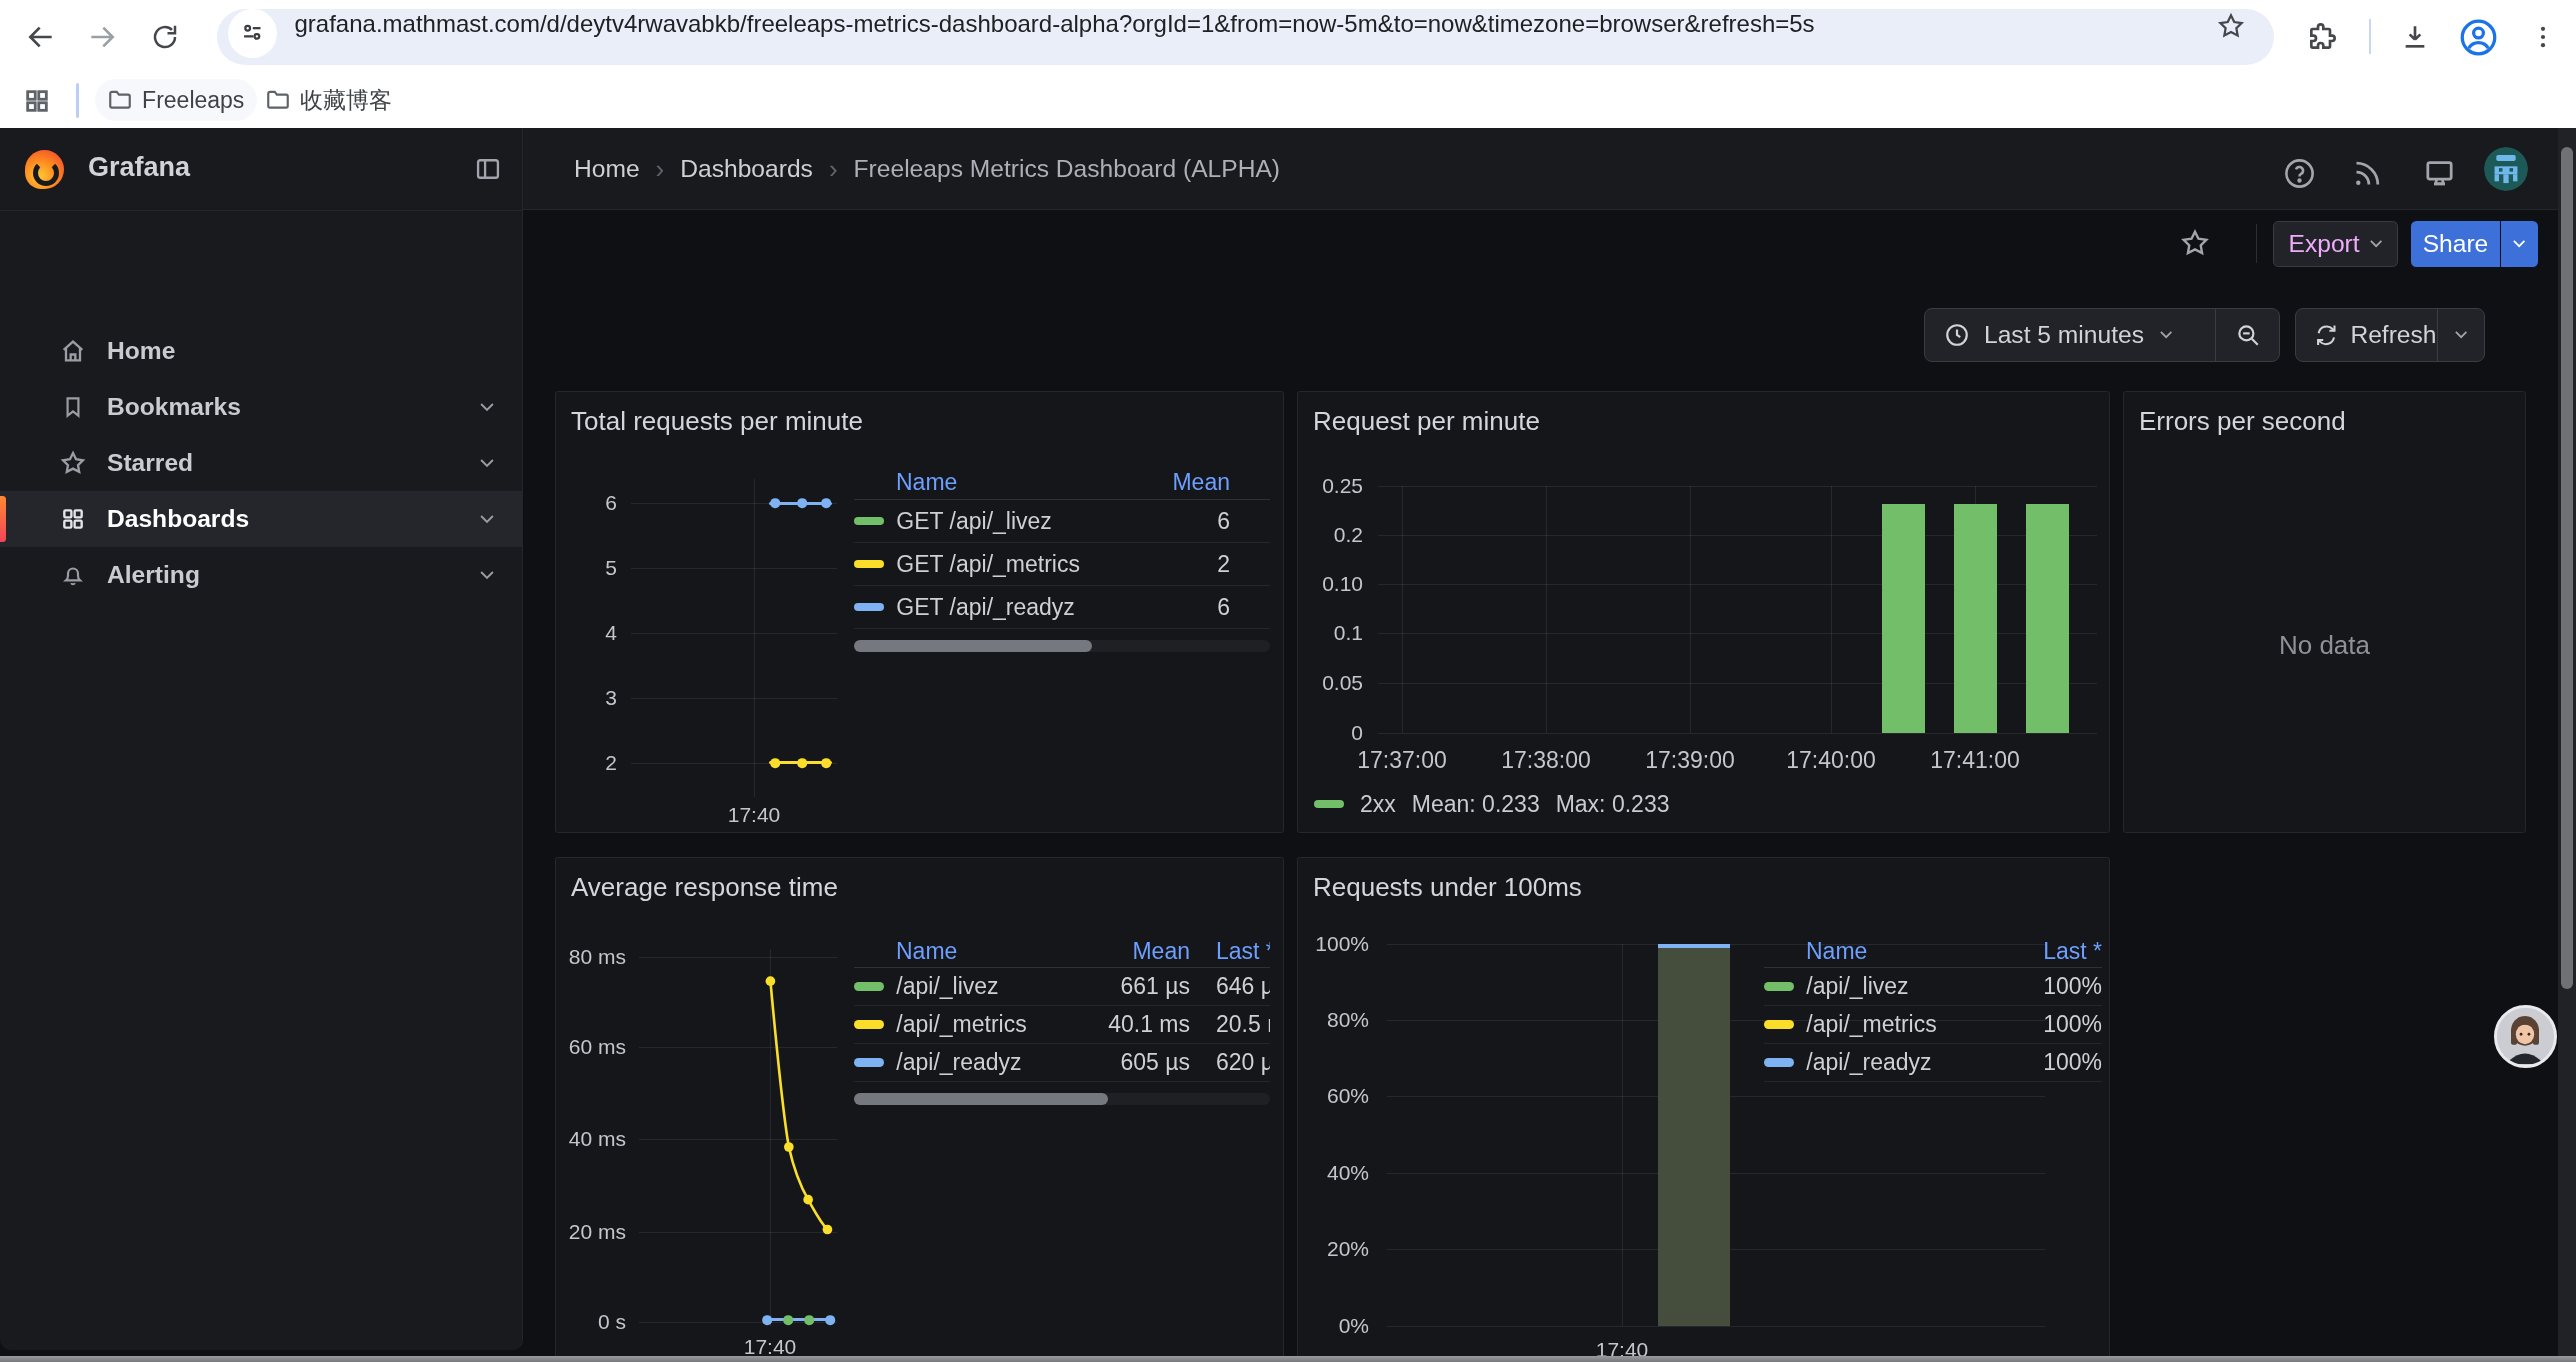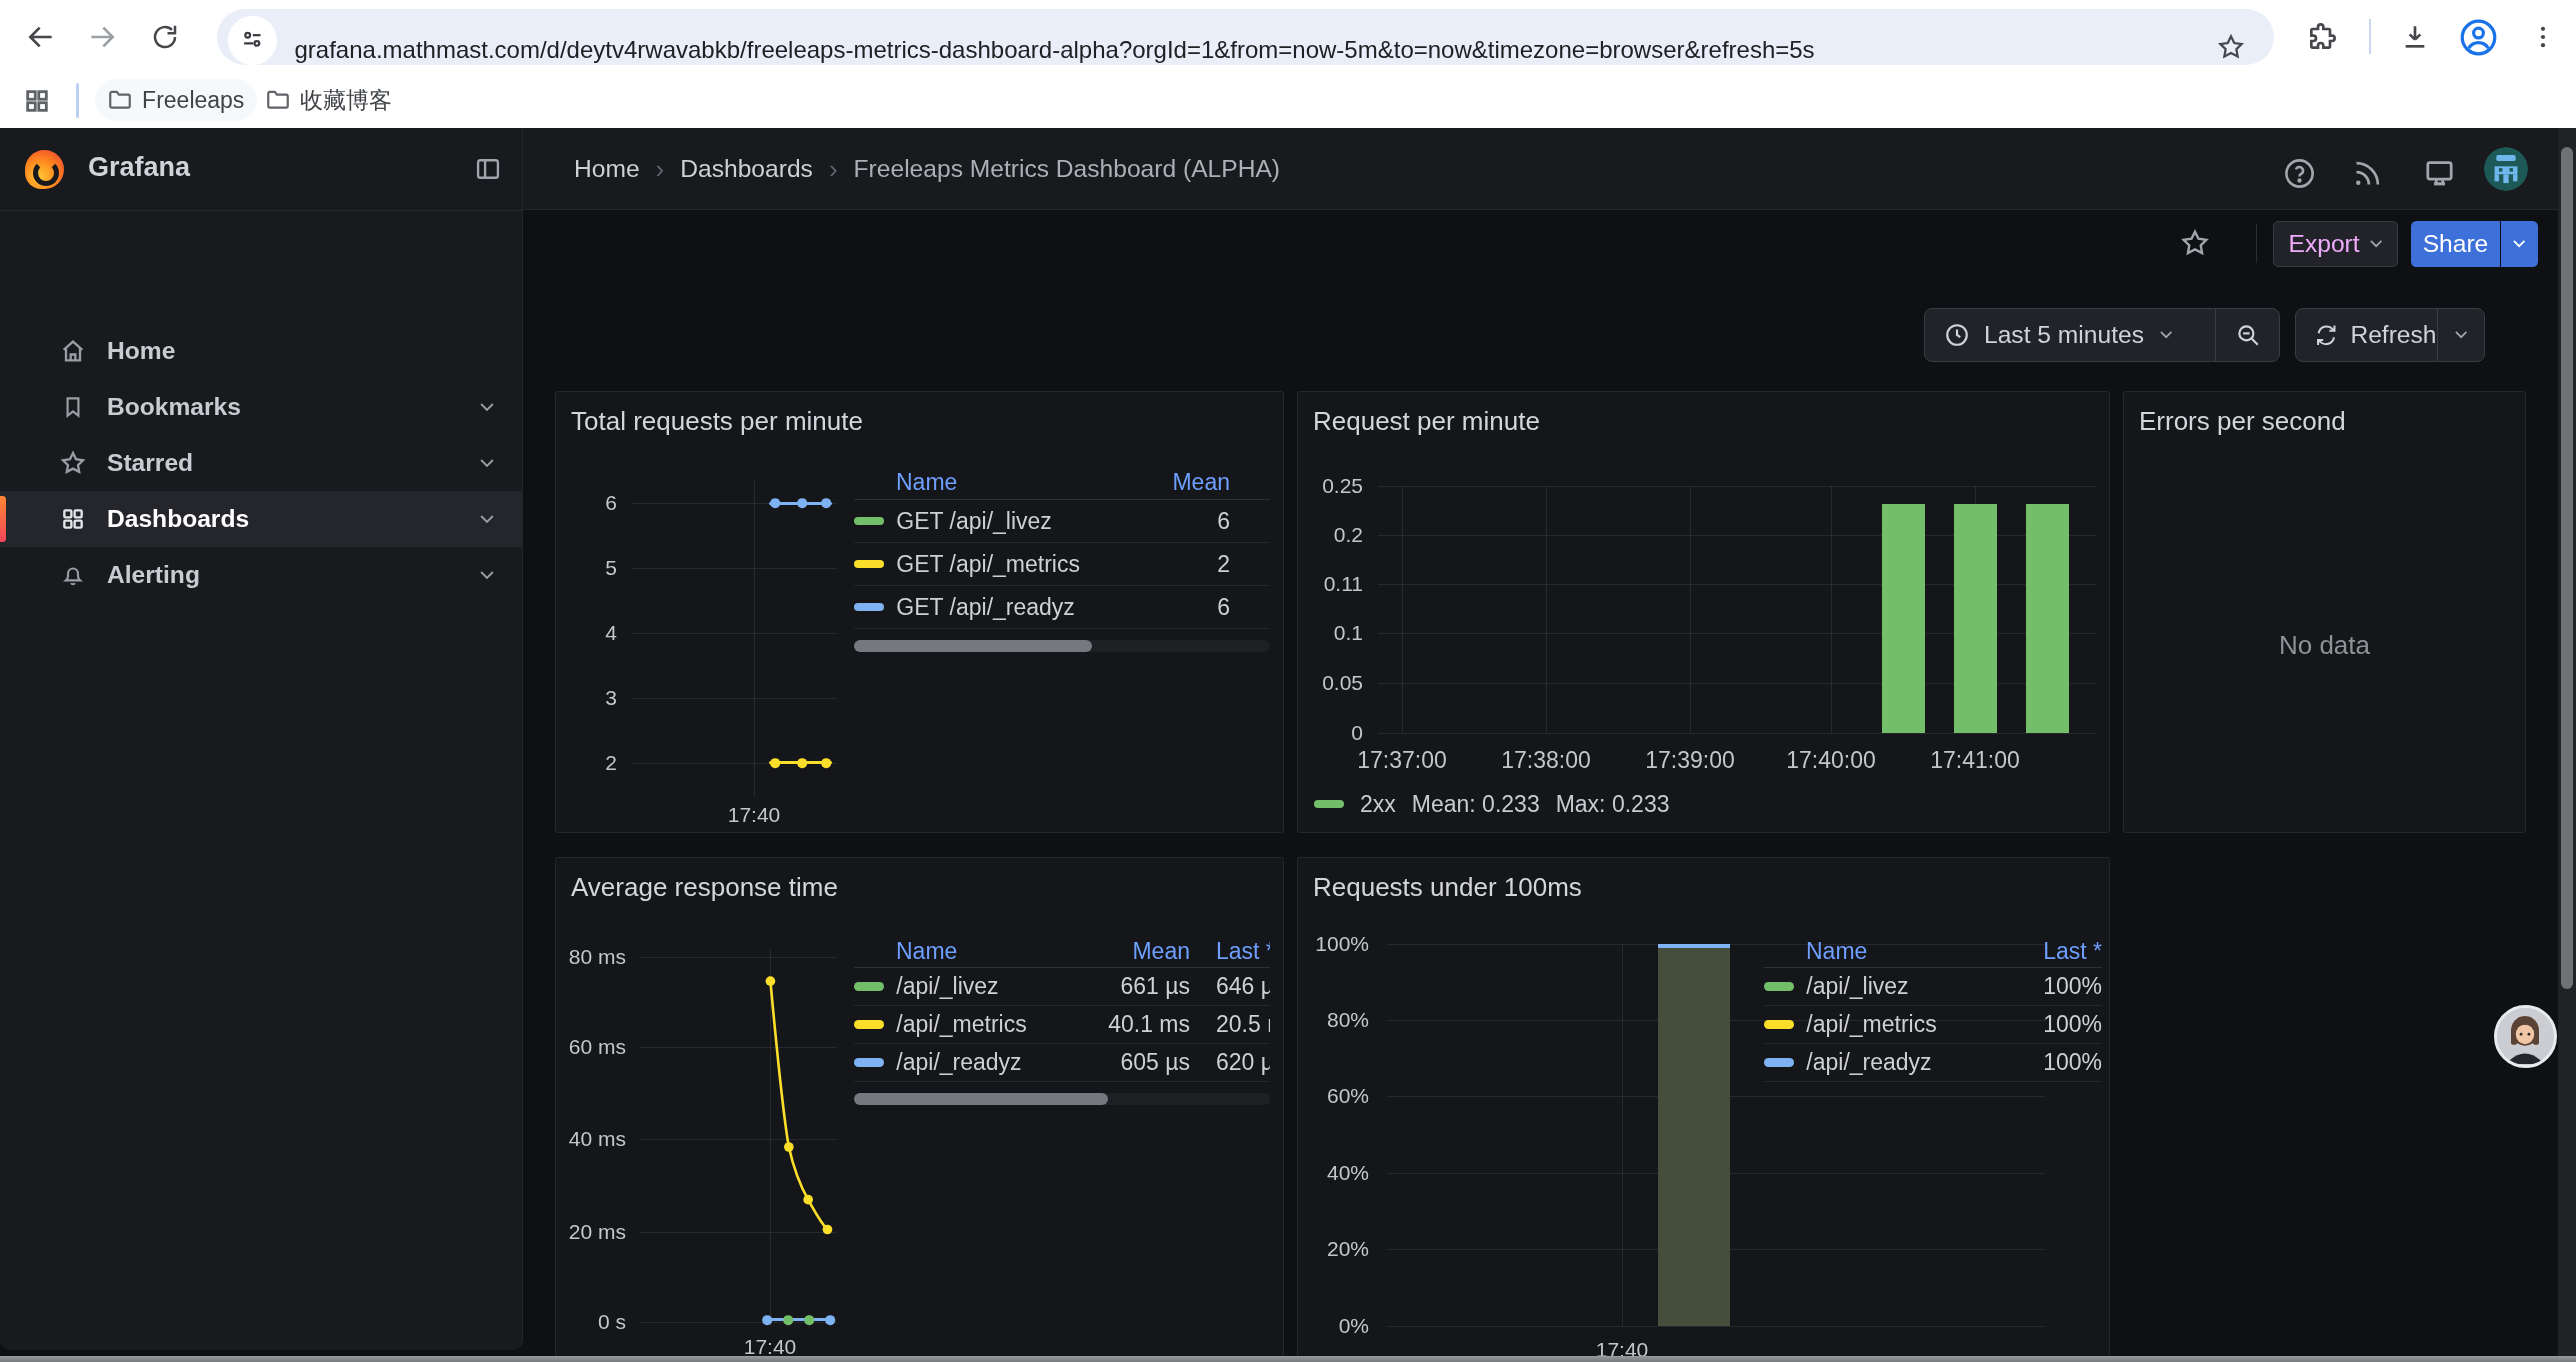--- a/index.html
+++ b/index.html
@@ -3,21 +3,21 @@
 <meta charset="utf-8">
 <style>
   html,body{margin:0;padding:0;}
   body{width:2576px;height:1363px;overflow:hidden;position:relative;background:#0F1013;
        font-family:"Liberation Sans","DejaVu Sans",sans-serif;-webkit-font-smoothing:antialiased;}
   .abs{position:absolute;}
   .flex{display:flex;align-items:center;}
   
   .chrome-bar{left:0;top:0;width:2576px;height:74px;background:#ffffff;}
   .bm-bar{left:0;top:74px;width:2576px;height:54px;background:#ffffff;}
-  .urlpill{left:217px;top:8.8px;width:2057px;height:56px;border-radius:28px;background:#E9EEF9;display:flex;align-items:flex-end;}
+  .urlpill{left:217px;top:8.8px;width:2057px;height:56px;border-radius:28px;background:#E9EEF9;display:flex;align-items:flex-start;}
   .urltext{border:none;outline:none;background:transparent;font-size:24px;color:#202124;width:1841px;font-family:"Liberation Sans",sans-serif;}
   .cicon{display:flex;align-items:center;justify-content:center;}
   .bmlabel{font-size:23px;color:#3F4246;margin-left:8.8px;}
   
   .gf-canvas{left:0;top:128px;width:2576px;height:1235px;background:#0F1013;}
   .gf-header{left:0;top:128px;width:2576px;height:82px;background:#181A1E;border-bottom:0.9px solid #25262B;box-sizing:border-box;}
   .gf-sidebar{left:0;top:128px;width:523px;height:1222px;background:#181A1E;border-right:0.9px solid #25262B;box-sizing:border-box;border-radius:0 0 10.5px 10.5px;font-weight:bold;}
   .side-item{position:absolute;left:0;width:523px;height:56px;display:flex;align-items:center;color:#C9CBD1;font-size:24.6px;}
   .side-item .ic{position:absolute;left:53px;width:39px;display:flex;justify-content:center;color:#9A9DA3;}
   .side-item .lb{position:absolute;left:107px;}
@@ -383,21 +383,21 @@
     <div class="lgd-scroll">
         <div class="lgd-thumb" style="width:238px;"></div>
       </div>
   </div>
 </div>
 
 <div class="panel" style="left:1297px;top:391px;width:813px;height:442px;">
   <div class="ptitle">Request per minute</div>
   <span class="ytick" style="left:65px;top:94px;">0.25</span>
   <span class="ytick" style="left:65px;top:143px;">0.2</span>
-  <span class="ytick" style="left:65px;top:192px;">0.11</span>
+  <span class="ytick" style="left:65px;top:192px;">0.10</span>
   <span class="ytick" style="left:65px;top:241px;">0.1</span>
   <span class="ytick" style="left:65px;top:291px;">0.05</span>
   <span class="ytick" style="left:65px;top:341px;">0</span>
   <div class="gh" style="left:80px;top:94px;width:719px;"></div>
   <div class="gh" style="left:80px;top:143px;width:719px;"></div>
   <div class="gh" style="left:80px;top:192px;width:719px;"></div>
   <div class="gh" style="left:80px;top:241px;width:719px;"></div>
   <div class="gh" style="left:80px;top:291px;width:719px;"></div>
   <div class="gh" style="left:80px;top:341px;width:719px;"></div>
   <div class="gv" style="left:104px;top:94px;height:247px;"></div>

